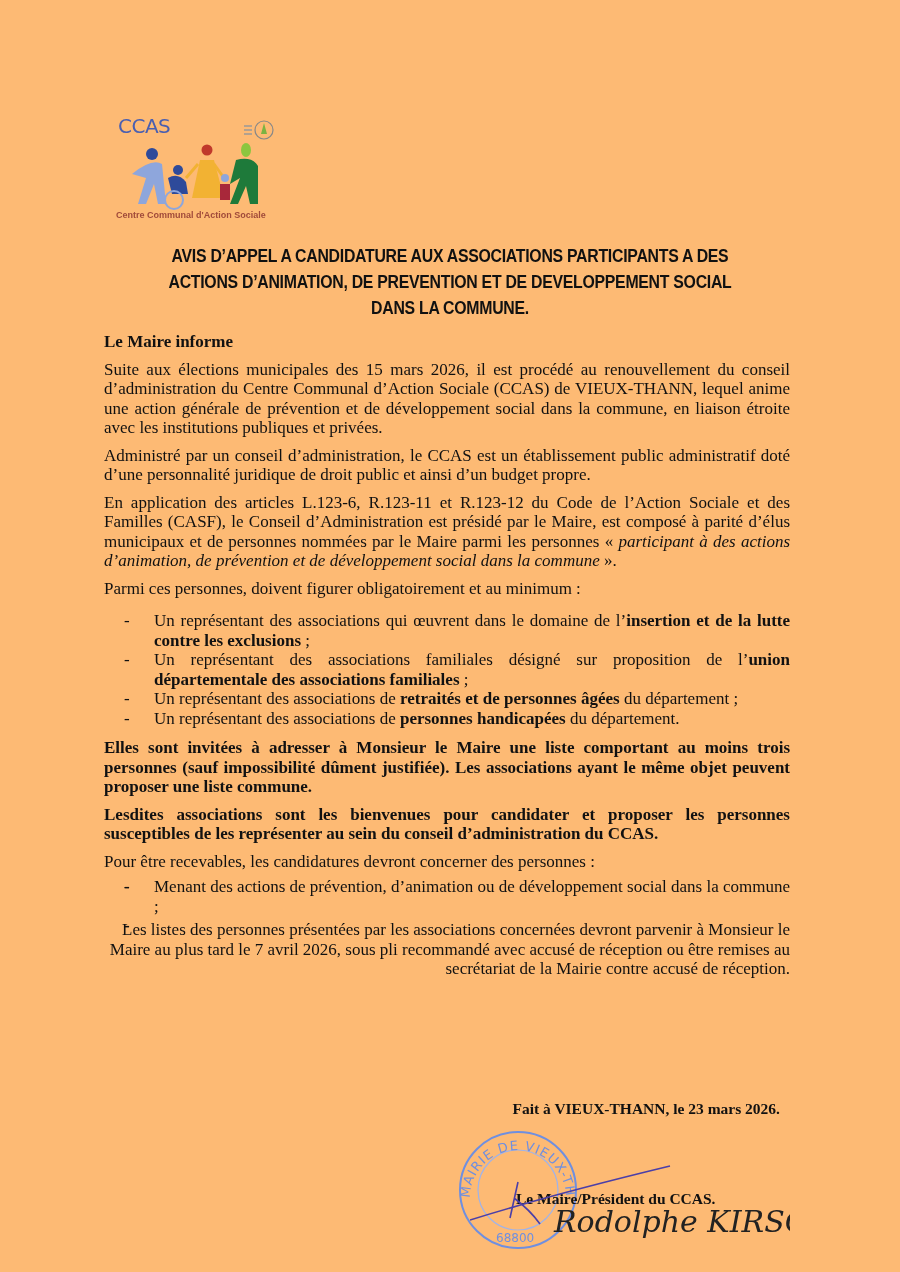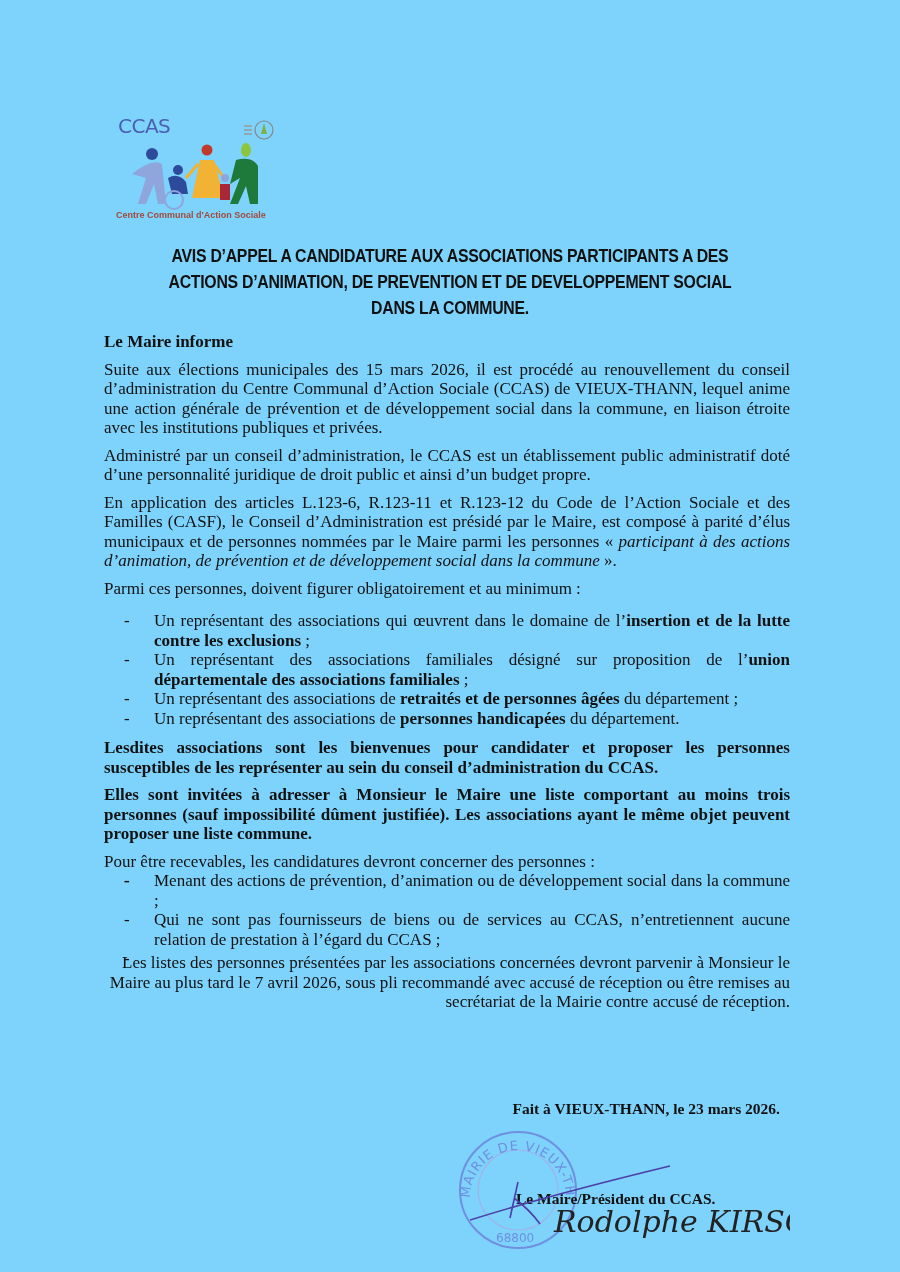--- a/index.html
+++ b/index.html
@@ -1,17 +1,17 @@
 <!DOCTYPE html>
 <html><head>
 <meta charset="utf-8">
 <style>
   html, body { margin: 0; padding: 0; background: #ffffff; }
   body { width: 900px; height: 1272px; position: relative; overflow: hidden; color: #111; }
-  .page { position: absolute; left: 0; top: 0; width: 900px; height: 1272px; background: #7dd3fc; }
+  .page { position: absolute; left: 0; top: 0; width: 900px; height: 1272px; background: #fdba74; }
 
   
   .logo { position: absolute; left: 112px; top: 108px; width: 180px; height: 120px; }
   .logo-text { position: absolute; left: 6px; top: 6px; font-family: "DejaVu Sans", sans-serif; font-size: 20px; color: #4a5fb0; letter-spacing: -0.5px; }
   .logo-sub { position: absolute; left: 4px; top: 102px; font-family: Liberation Sans, sans-serif; font-size: 9px; font-weight: bold; color: #a04a3a; white-space: nowrap; }
   .logo svg { position: absolute; left: 0; top: 0; }
 
   
   .title { position: absolute; left: 80px; top: 243px; width: 740px; text-align: center;
            font-family: "Liberation Sans", sans-serif; font-weight: bold; font-size: 17.6px; line-height: 26px; letter-spacing: -0.3px; color: #111; transform: scaleX(0.9); transform-origin: center top; }
@@ -83,28 +83,28 @@
     <p><span>En application des articles L.123-6, R.123-11 et R.123-12 du Code de l’Action Sociale et des Familles (CASF), le Conseil d’Administration est présidé par le Maire, est composé à parité d’élus municipaux et de personnes nommées par le Maire parmi les personnes « </span><em>participant à des actions d’animation, de prévention et de développement social dans la commune</em><span> ».</span></p>
 
     <p style="margin-bottom:13px">Parmi ces personnes, doivent figurer obligatoirement et au minimum :</p>
     <ul class="dash">
       <li><span class="dash-mark">-</span><span>Un représentant des associations qui œuvrent dans le domaine de l’</span><b>insertion et de la lutte contre les exclusions</b><span> ;</span></li>
       <li><span class="dash-mark">-</span><span>Un représentant des associations familiales désigné sur proposition de l’</span><b>union départementale des associations familiales</b><span> ;</span></li>
       <li><span class="dash-mark">-</span><span>Un représentant des associations de </span><b>retraités et de personnes âgées</b><span> du département ;</span></li>
       <li><span class="dash-mark">-</span><span>Un représentant des associations de </span><b>personnes handicapées</b><span> du département.</span></li>
     </ul>
     <div class="sp"></div>
+    <p class="bold-par">Elles sont invitées à adresser à Monsieur le Maire une liste comportant au moins trois personnes (sauf impossibilité dûment justifiée). Les associations ayant le même objet peuvent proposer une liste commune.</p>
     <p class="bold-par">Lesdites associations sont les bienvenues pour candidater et proposer les personnes susceptibles de les représenter au sein du conseil d’administration du CCAS.</p>
-    <p class="bold-par">Elles sont invitées à adresser à Monsieur le Maire une liste comportant au moins trois personnes (sauf impossibilité dûment justifiée). Les associations ayant le même objet peuvent proposer une liste commune.</p>
 
-    <p style="margin-bottom:0">Pour être recevables, les candidatures devront concerner des personnes :</p>
+    <p style="margin-bottom:6px">Pour être recevables, les candidatures devront concerner des personnes :</p>
     <ul class="dash" style="margin-bottom:4px">
       <li><span class="dash-mark">-</span></li>
       <li><span class="dash-mark">-</span><span>Menant des actions de prévention, d’animation ou de développement social dans la commune ;</span></li>
-      <li><span class="dash-mark">-</span><span>Qui ne sont pas fournisseurs de biens ou de services au CCAS, n’entretiennent aucune relation de prestation à l’égard du CCAS ;</span></li>
+      <li><span class="dash-mark">-</span></li>
       <li><span class="dash-mark">-</span></li>
     </ul>
 
     <p style="text-align:right">Les listes des personnes présentées par les associations concernées devront parvenir à Monsieur le Maire au plus tard le 7 avril 2026, sous pli recommandé avec accusé de réception ou être remises au secrétariat de la Mairie contre accusé de réception.</p>
   </div>
 
   <svg class="stamp" viewBox="0 0 124 124">
     <circle cx="62" cy="62" r="58" fill="none" stroke="#6f8fe0" stroke-width="2"></circle>
     <circle cx="62" cy="62" r="40" fill="none" stroke="#9fb3ea" stroke-width="1.2"></circle>
     <path id="stampArc" d="M 14 70 A 48 48 0 1 1 110 70" fill="none"></path>

